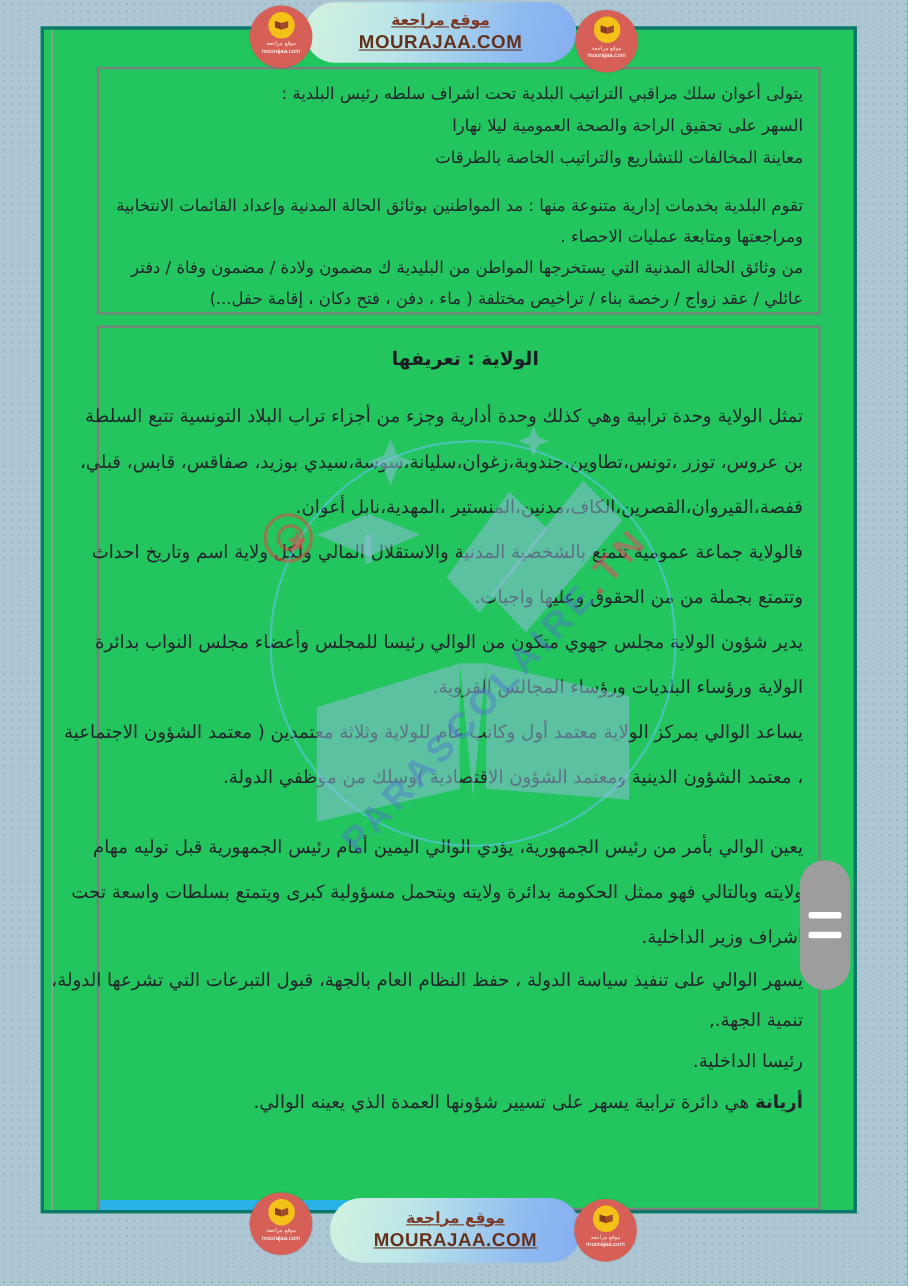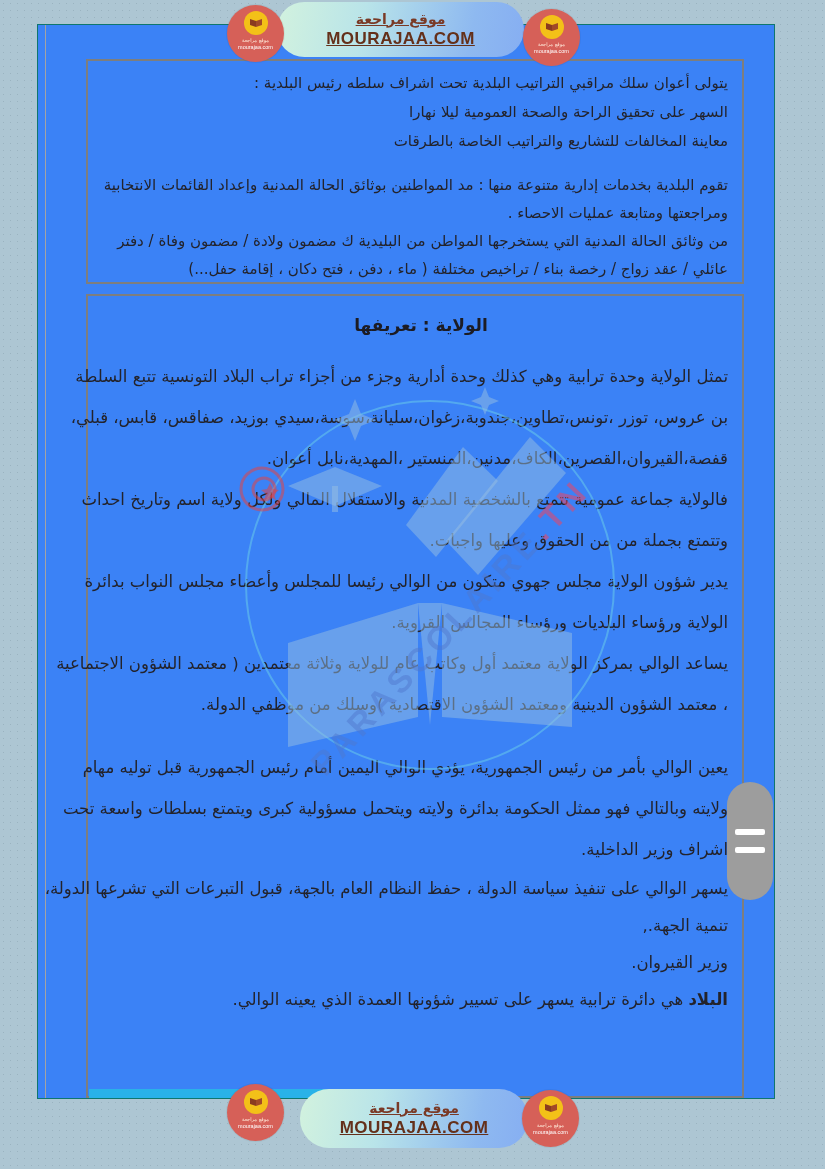--- a/index.html
+++ b/index.html
@@ -4,21 +4,21 @@
 <style>
   html,body{margin:0;padding:0;}
   body{
     width:825px;height:1169px;position:relative;overflow:hidden;
     background-color:#adc6d3;
     background-image:radial-gradient(rgba(110,135,150,0.30) 0.9px, transparent 1px);
     background-size:7px 7px;
     font-family:"DejaVu Sans", sans-serif;
   }
   
-  .page{position:absolute;left:37px;top:24px;width:736px;height:1073px;background:#3b82f6;border:1px solid #0f766e;}
+  .page{position:absolute;left:37px;top:24px;width:736px;height:1073px;background:#22c55e;border:3px solid #0f766e;}
   .fold-line{position:absolute;left:7px;top:0;bottom:0;width:1px;background:#a3a3a3;}
   .tbox{position:absolute;left:48px;border:2px solid #7e7e7e;box-sizing:border-box;width:658px;
         direction:rtl;text-align:right;color:#23232b;}
   .box1{top:34px;height:225px;padding:8px 14px 0 10px;font-size:15px;}
   .box2{top:269px;height:804px;padding:14px 14px 0 26px;font-size:16.5px;}
   .l1{line-height:29px;white-space:nowrap;}
   .l1b{line-height:28px;white-space:nowrap;}
   .b1gap{margin-top:15px;}
   .l2{line-height:41px;white-space:nowrap;}
   .tight{line-height:37px;}
@@ -75,22 +75,22 @@
     <div class="l2"><span class="lead"></span><span>وتتمتع بجملة من من الحقوق وعليها واجبات.</span></div>
     <div class="l2"><span class="lead"></span><span>يدير شؤون الولاية مجلس جهوي متكون من الوالي رئيسا للمجلس وأعضاء مجلس النواب بدائرة</span></div>
     <div class="l2"><span class="lead"></span><span>الولاية ورؤساء البلديات ورؤساء المجالس القروية.</span></div>
     <div class="l2"><span class="lead"></span><span>يساعد الوالي بمركز الولاية معتمد أول وكاتب عام للولاية وثلاثة معتمدين ( معتمد الشؤون الاجتماعية</span></div>
     <div class="l2"><span class="lead"></span><span>، معتمد الشؤون الدينية  ومعتمد الشؤون الاقتصادية )وسلك من موظفي الدولة.</span></div>
     <div class="l2 gap-top"><span class="lead"></span><span>يعين الوالي بأمر من رئيس الجمهورية، يؤدي الوالي اليمين أمام رئيس الجمهورية قبل توليه مهام</span></div>
     <div class="l2"><span class="lead"></span><span>ولايته وبالتالي فهو ممثل الحكومة بدائرة ولايته ويتحمل مسؤولية كبرى ويتمتع بسلطات واسعة تحت</span></div>
     <div class="l2"><span class="lead"></span><span>اشراف وزير الداخلية.</span></div>
     <div class="l2 tight"><span class="lead"></span><span>يسهر الوالي على تنفيذ سياسة الدولة ، حفظ النظام العام بالجهة، قبول التبرعات التي تشرعها الدولة،</span></div>
     <div class="l2 tight"><span class="lead"></span><span>تنمية الجهة.,</span></div>
-    <div class="l2 tight"><span class="lead"></span><span>وزير القيروان.</span></div>
-    <div class="l2 tight"><span class="lead">البلاد</span><span> هي دائرة ترابية يسهر على تسيير شؤونها العمدة الذي يعينه الوالي.</span></div>
+    <div class="l2 tight"><span class="lead"></span><span>رئيسا الداخلية.</span></div>
+    <div class="l2 tight"><span class="lead">أريانة</span><span> هي دائرة ترابية يسهر على تسيير شؤونها العمدة الذي يعينه الوالي.</span></div>
   </div>
 
   <div class="cyan-bar"></div>
 </div>
 
 <svg class="watermark" viewBox="0 0 400 400">
   <circle cx="200" cy="200" r="184" fill="none" stroke="rgba(100,195,235,0.60)" stroke-width="2"></circle>
   <g fill="rgba(150,190,225,0.50)">
     <polygon points="58,258 188,218 188,332 58,362"></polygon>
     <polygon points="342,248 212,218 212,332 342,342"></polygon>

